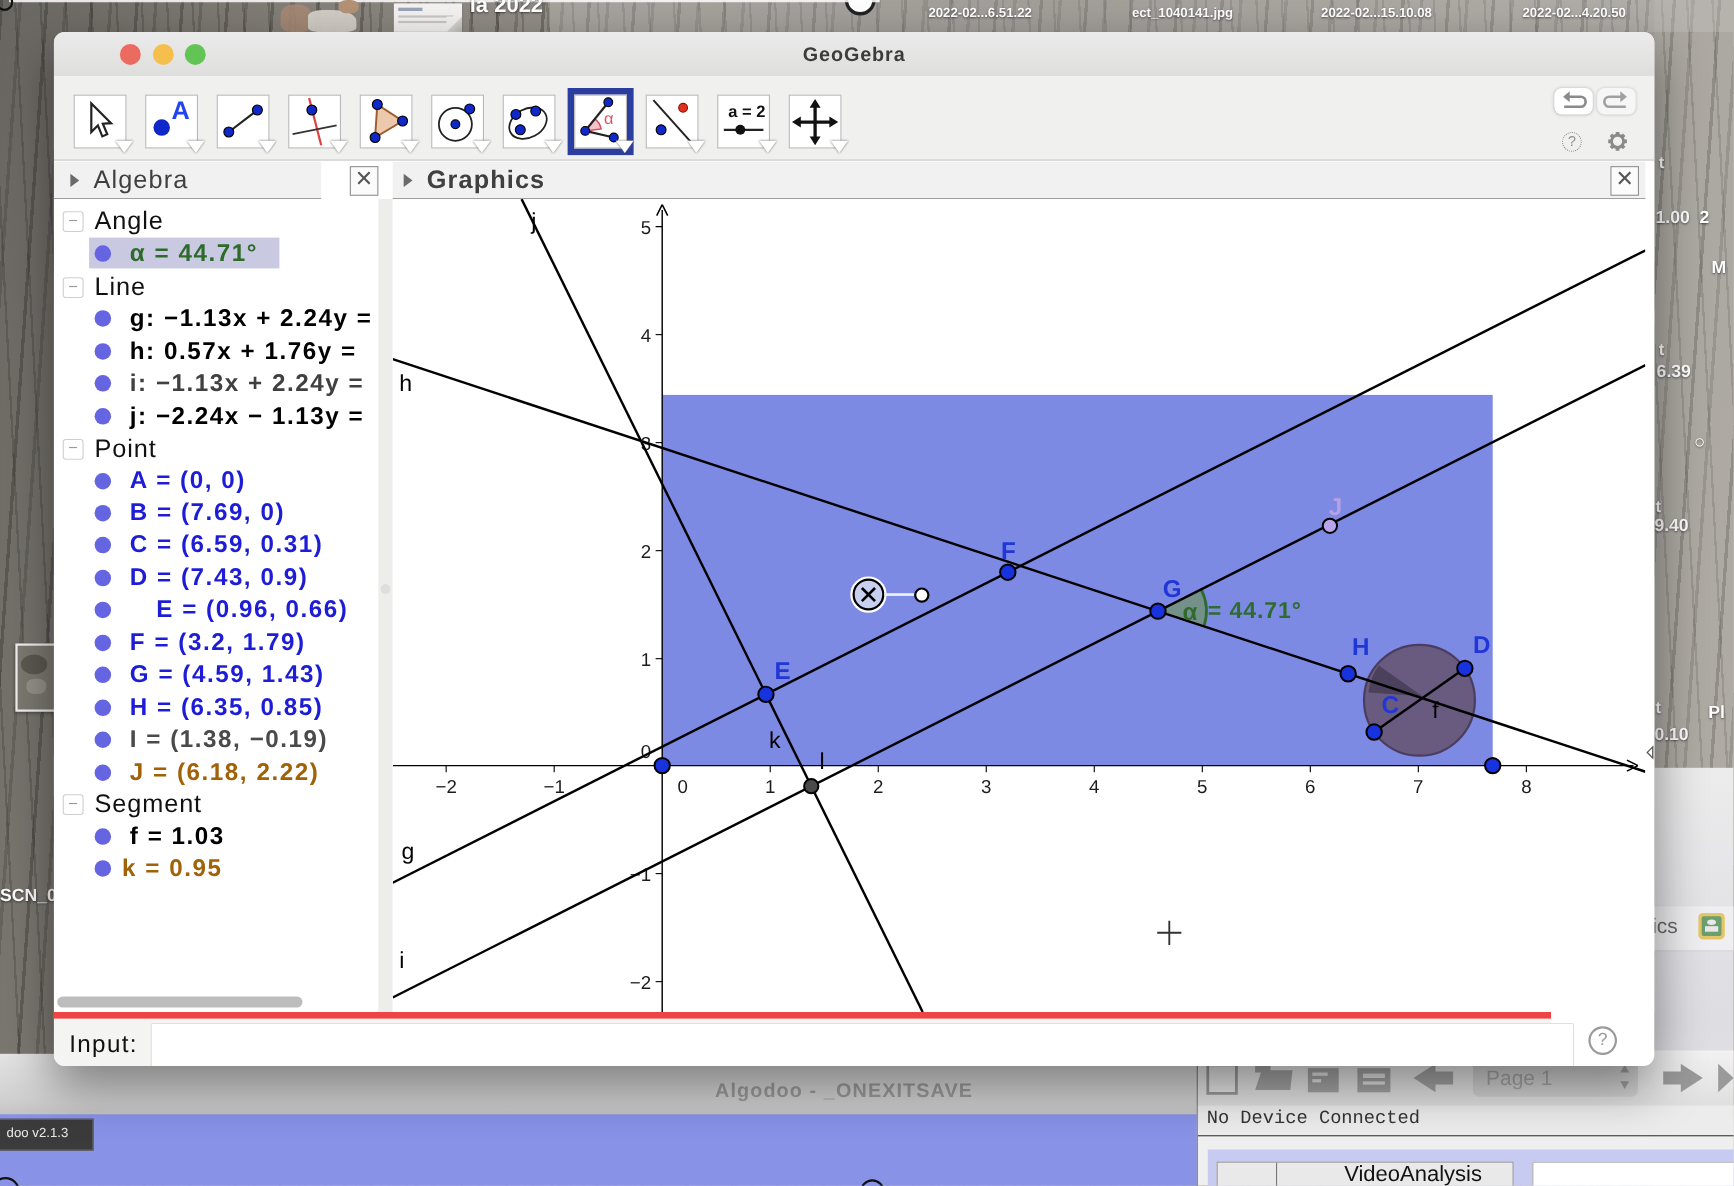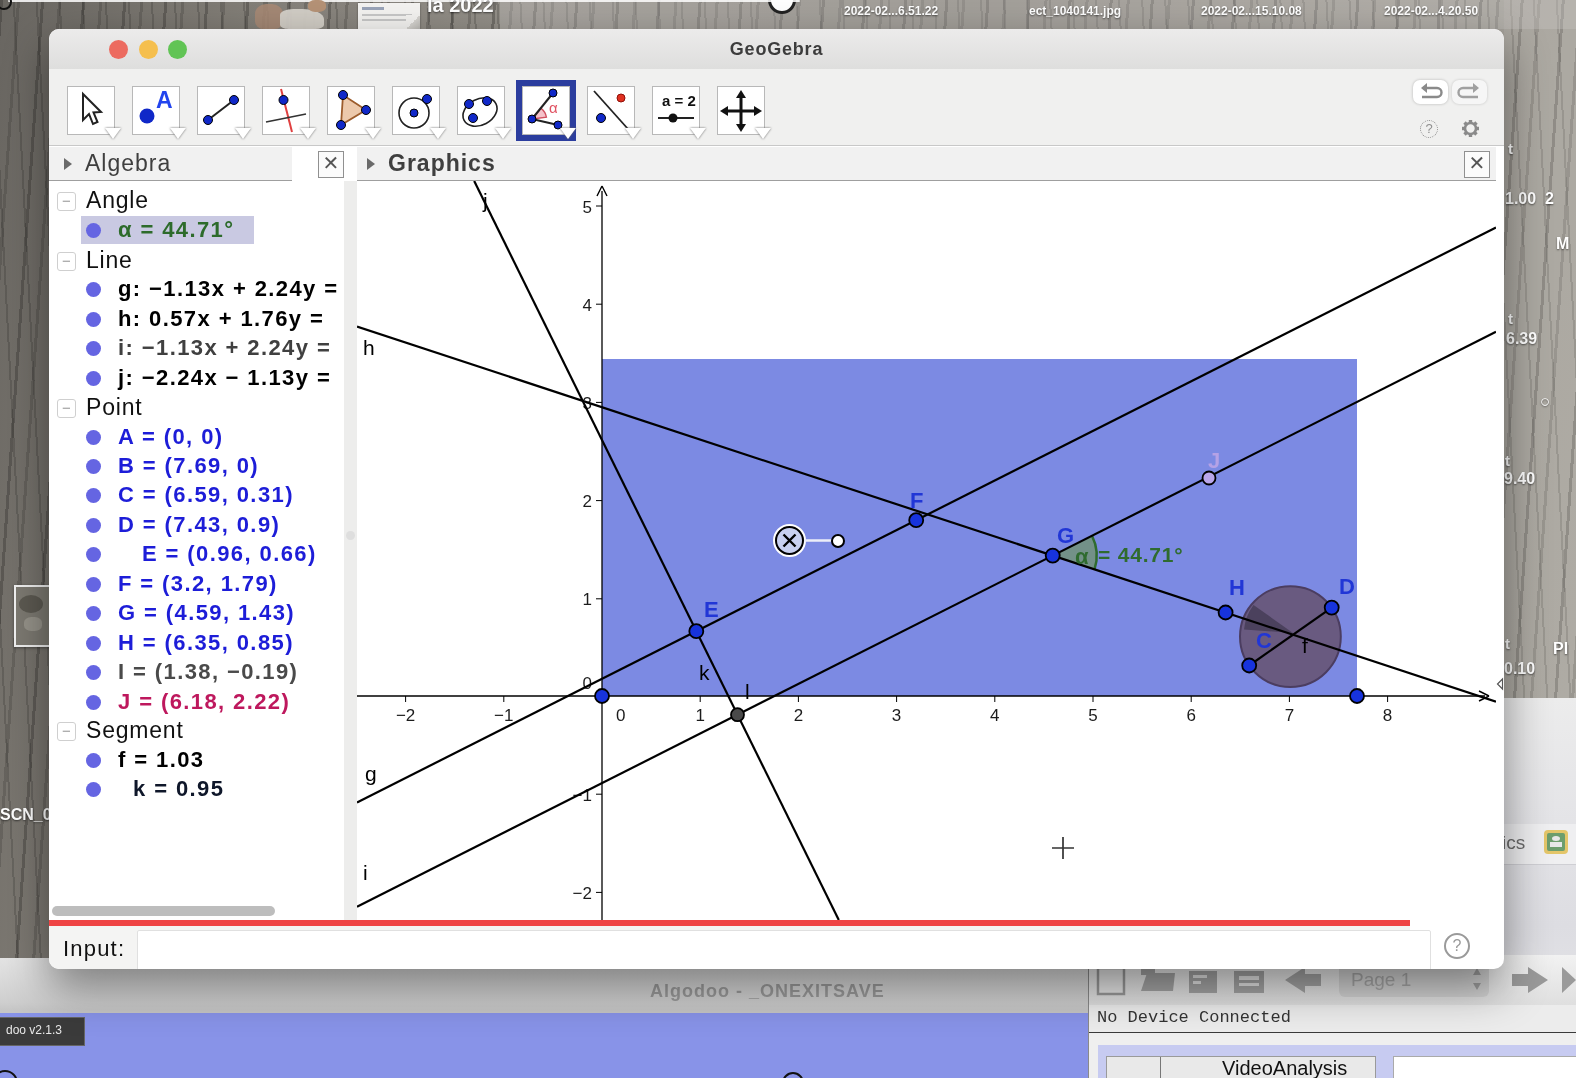--- a/index.html
+++ b/index.html
@@ -326,27 +326,27 @@
         <span class="arow" style="left:69px;top:360px;color:#1d1dd8;margin-left:24px;">E = (0.96, 0.66)</span>
     <div class="bullet" style="top:396px;"></div>
         <span class="arow" style="left:69px;top:390px;color:#1d1dd8;">F = (3.2, 1.79)</span>
     <div class="bullet" style="top:425px;"></div>
         <span class="arow" style="left:69px;top:419px;color:#1d1dd8;">G = (4.59, 1.43)</span>
     <div class="bullet" style="top:455px;"></div>
         <span class="arow" style="left:69px;top:449px;color:#1d1dd8;">H = (6.35, 0.85)</span>
     <div class="bullet" style="top:484px;"></div>
         <span class="arow" style="left:69px;top:478px;color:#4a4a4a;">I = (1.38, −0.19)</span>
     <div class="bullet" style="top:514px;"></div>
-        <span class="arow" style="left:69px;top:508px;color:#be185d;">J = (6.18, 2.22)</span>
+        <span class="arow" style="left:69px;top:508px;color:#a16207;">J = (6.18, 2.22)</span>
     <div class="minus" style="top:541px;">−</div>
         <span class="ahdr" style="left:37px;top:536px;">Segment</span>
     <div class="bullet" style="top:572px;"></div>
         <span class="arow" style="left:69px;top:566px;color:#000;">f = 1.03</span>
     <div class="bullet" style="top:601px;"></div>
-        <span class="arow" style="left:84px;top:595px;color:#0f172a;">k = 0.95</span>
+        <span class="arow" style="left:62px;top:595px;color:#a16207;">k = 0.95</span>
     <div style="position:absolute;left:3px;top:725px;width:223px;height:10px;border-radius:5px;background:#bdbdbd;"></div>
   </div>
   <div id="divider">
         <div style="position:absolute;left:2px;top:350px;width:9px;height:9px;border-radius:50%;background:#dedede;"></div>
       </div>
   <div id="gfx">
   <svg width="1139" height="739" font-family="Liberation Sans, sans-serif">
 
     <rect x="245" y="178" width="755" height="337" fill="#7c8ae3"></rect>
 

